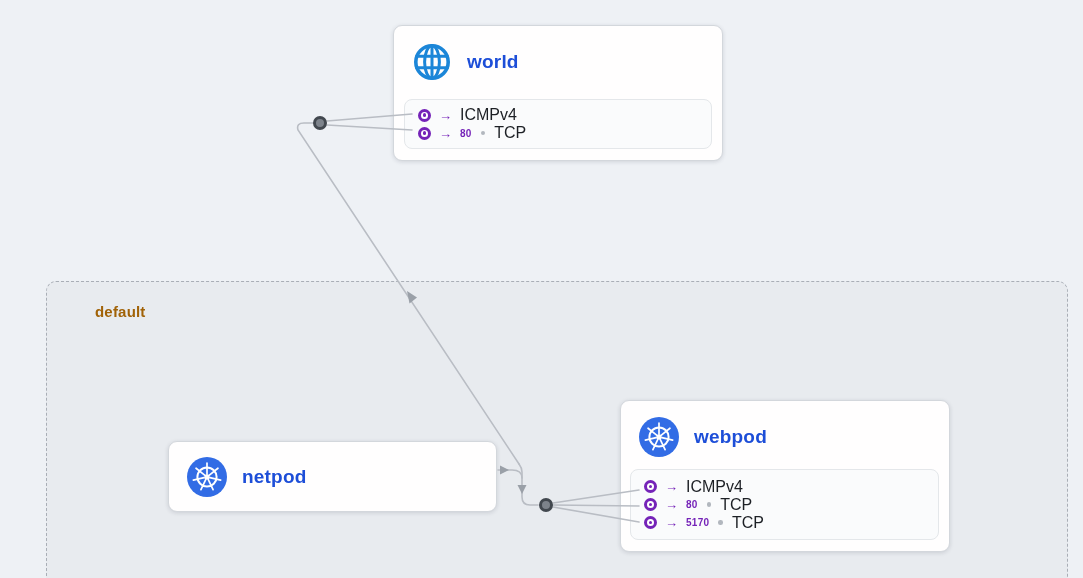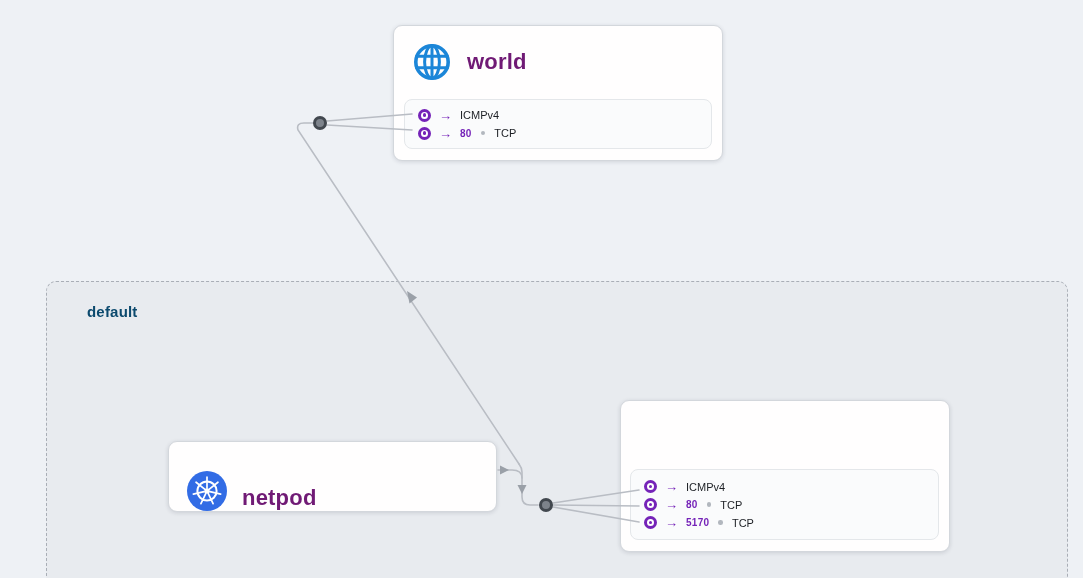--- a/index.html
+++ b/index.html
@@ -10,54 +10,54 @@
     -webkit-font-smoothing:antialiased;
   }
   
   .namespace{
     position:absolute;left:46px;top:281px;width:1022px;height:400px;
     background:#e8ebef;
     border:1.5px dashed #a9aeb6;border-radius:10px;
     box-sizing:border-box;
   }
   .namespace-label{
-    position:absolute;left:40px;top:21px;
-    font-size:15px;font-weight:700;color:#0c4a6e;letter-spacing:.2px;
+    position:absolute;left:48px;top:21px;
+    font-size:15px;font-weight:700;color:#a16207;letter-spacing:.2px;
   }
   
   .node{
     position:absolute;background:#fffefe;
     border:1px solid #d3d7dc;border-radius:9px;
     box-shadow:0 1px 4px rgba(25,35,55,.14);
     box-sizing:border-box;z-index:2;
   }
   .node-header{display:flex;align-items:center;gap:15px;padding:16px 0 0 18px;}
-  .node-header.center{padding:0 0 0 18px;height:100%;align-items:flex-end;}
-  .node-title{font-size:22px;font-weight:700;color:#701a75;letter-spacing:.2px;}
+  .node-header.center{padding:0 0 0 18px;height:100%;}
+  .node-title{font-size:19px;font-weight:700;color:#1d4ed8;letter-spacing:.2px;}
   .node-icon{width:40px;height:40px;flex:0 0 40px;}
   .ports-panel{
     position:absolute;background:#fafbfc;
     border:1px solid #e4e7ea;border-radius:8px;
     box-sizing:border-box;
     display:flex;flex-direction:column;justify-content:center;
     padding-left:13px;gap:2px;
   }
   .port-row{display:flex;align-items:center;gap:8px;height:16px;}
   .ap-icon{
     width:7px;height:7px;border-radius:50%;
     border:3.5px solid #7523b8;background:#fff;
     position:relative;flex:0 0 7px;display:inline-block;
   }
   .ap-icon::after{
     content:"";position:absolute;inset:0;margin:auto;
     width:3.5px;height:3.5px;border-radius:50%;background:#7523b8;
   }
   .port-arrow{font-size:13px;font-weight:700;color:#7523b8;line-height:1;}
   .port-number{font-size:10px;font-weight:700;color:#7523b8;letter-spacing:.3px;}
-  .proto-label{font-size:11px;font-weight:500;color:#1d2025;}
+  .proto-label{font-size:16px;font-weight:500;color:#1d2025;}
   .sep-dot{
     width:4.5px;height:4.5px;border-radius:50%;background:#b2b7be;
     display:inline-block;margin:0 1px;
   }
   
   .edges-svg{position:absolute;left:0;top:0;z-index:5;pointer-events:none;}
 </style>
 </head>
 <body>
 
@@ -108,20 +108,37 @@
         <line x1="-2.92" y1="0.67" x2="-13.65" y2="3.11"></line>
         <line x1="-2.35" y1="-1.87" x2="-10.95" y2="-8.73"></line>
       </g>
       <circle r="2.7" fill="#fff"></circle>
     </svg>
     <span class="node-title">netpod</span>
   </div>
 </div>
 
 <div class="node" style="left:620px;top:400px;width:330px;height:152px;">
+  <div class="node-header">
+    <svg class="node-icon" viewBox="-20 -20 40 40">
+      <circle r="20" fill="#326ce5"></circle>
+      <g stroke="#fff" fill="none" stroke-width="1.7" stroke-linecap="round">
+        <circle r="9.6" stroke-width="2"></circle>
+        <line x1="0" y1="-3" x2="0" y2="-14"></line>
+        <line x1="2.35" y1="-1.87" x2="10.95" y2="-8.73"></line>
+        <line x1="2.92" y1="0.67" x2="13.65" y2="3.11"></line>
+        <line x1="1.30" y1="2.70" x2="6.08" y2="12.61"></line>
+        <line x1="-1.30" y1="2.70" x2="-6.08" y2="12.61"></line>
+        <line x1="-2.92" y1="0.67" x2="-13.65" y2="3.11"></line>
+        <line x1="-2.35" y1="-1.87" x2="-10.95" y2="-8.73"></line>
+      </g>
+      <circle r="2.7" fill="#fff"></circle>
+    </svg>
+    <span class="node-title">webpod</span>
+  </div>
   <div class="ports-panel" style="left:9px;top:68px;width:309px;height:71px;">
     <div class="port-row">
       <span class="ap-icon"></span>
       <span class="port-arrow">→</span>
       <span class="proto-label">ICMPv4</span>
     </div>
     <div class="port-row">
       <span class="ap-icon"></span>
       <span class="port-arrow">→</span>
       <span class="port-number">80</span>

